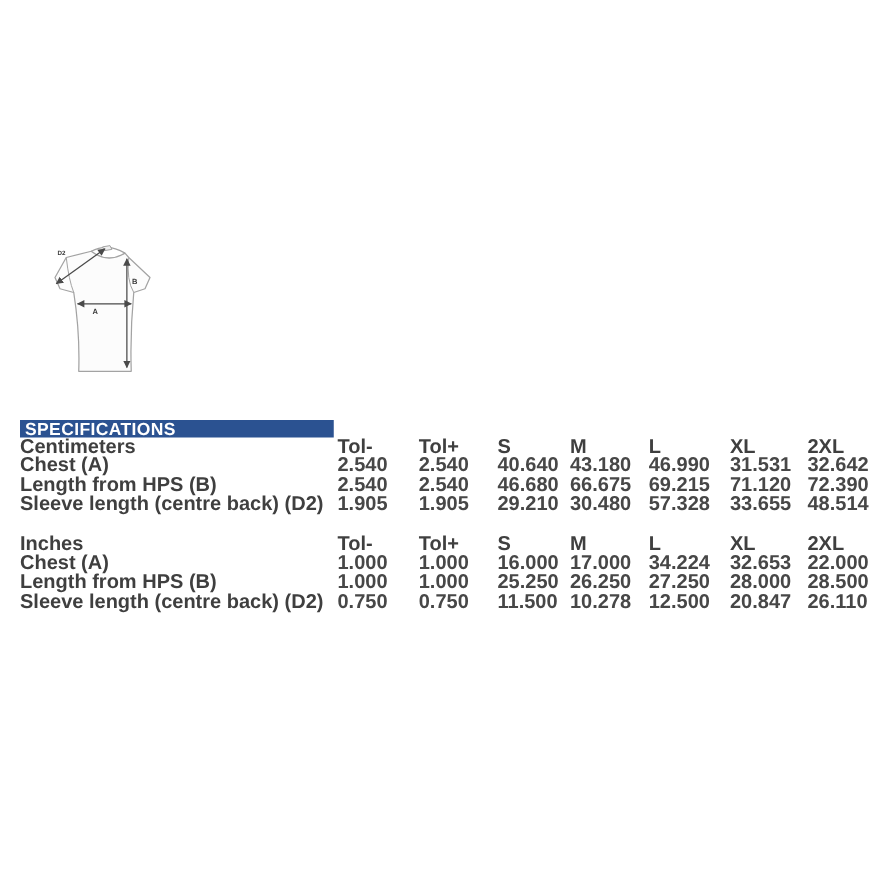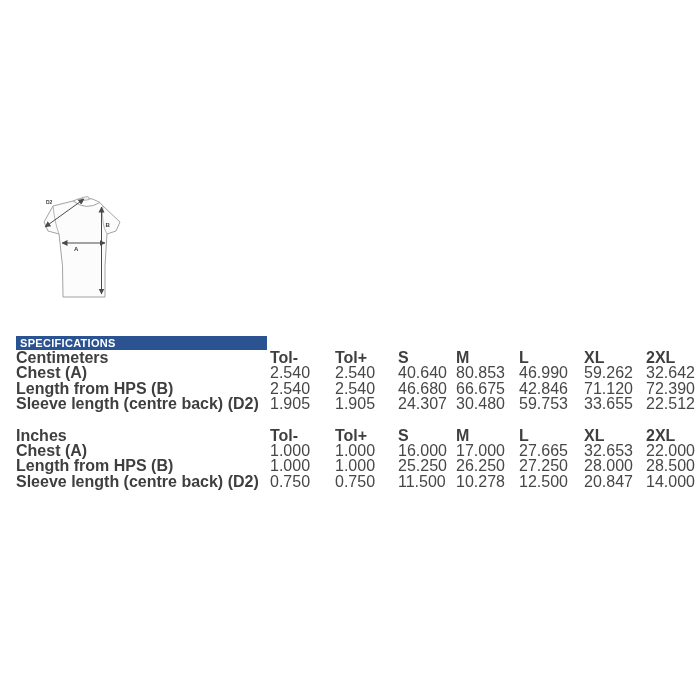--- a/index.html
+++ b/index.html
@@ -16,40 +16,40 @@
   
   .tee-svg { position: absolute; left: 22px; top: 186px; width: 110px; height: 125px; }
 
   
   .spec-bar {
     position: absolute;
     left: 16px; top: 336px;
     width: 247px; height: 14px;
     background: #2b5291;
     color: #ffffff;
-    font-size: 11px;
+    font-size: 14px;
     font-weight: bold;
     line-height: 14px;
     padding-left: 4px;
     letter-spacing: 0.3px;
   }
 
   
   .tables { position: absolute; left: 16px; top: 350px; width: 678px; }
   .spec-table {
     display: grid;
     grid-template-columns: 254px 65px 63px 58px 63px 65px 62px 48px;
     font-size: 16px;
     line-height: 15.4px;
     white-space: nowrap;
   }
   .spec-table-gap { margin-top: 16px; }
   .cell { overflow: visible; }
   .cell-unit, .cell-colhead, .cell-rowlabel { font-weight: bold; }
-  .cell-value { font-weight: normal; color: #474747; }
+  .cell-value { font-weight: bold; color: #474747; }
 </style>
 </head>
 <body>
 
 <div class="sheet">
 
   <svg class="tee-svg" viewBox="0 0 110 125">
     <defs>
       <marker id="ah" markerWidth="7" markerHeight="7" refX="5.5" refY="3" orient="auto" markerUnits="userSpaceOnUse">
         <path d="M0,0 L6,3 L0,6 Z" fill="#4a4a4a"></path>
@@ -96,70 +96,70 @@
         <div class="cell cell-colhead">Tol+</div>
         <div class="cell cell-colhead">S</div>
         <div class="cell cell-colhead">M</div>
         <div class="cell cell-colhead">L</div>
         <div class="cell cell-colhead">XL</div>
         <div class="cell cell-colhead">2XL</div>
         <div class="cell cell-rowlabel">Chest (A)</div>
         <div class="cell cell-value">2.540</div>
         <div class="cell cell-value">2.540</div>
         <div class="cell cell-value">40.640</div>
-        <div class="cell cell-value">80.853</div>
+        <div class="cell cell-value">43.180</div>
         <div class="cell cell-value">46.990</div>
-        <div class="cell cell-value">59.262</div>
+        <div class="cell cell-value">31.531</div>
         <div class="cell cell-value">32.642</div>
         <div class="cell cell-rowlabel">Length from HPS (B)</div>
         <div class="cell cell-value">2.540</div>
         <div class="cell cell-value">2.540</div>
         <div class="cell cell-value">46.680</div>
         <div class="cell cell-value">66.675</div>
-        <div class="cell cell-value">42.846</div>
+        <div class="cell cell-value">69.215</div>
         <div class="cell cell-value">71.120</div>
         <div class="cell cell-value">72.390</div>
         <div class="cell cell-rowlabel">Sleeve length (centre back) (D2)</div>
         <div class="cell cell-value">1.905</div>
         <div class="cell cell-value">1.905</div>
-        <div class="cell cell-value">24.307</div>
+        <div class="cell cell-value">29.210</div>
         <div class="cell cell-value">30.480</div>
-        <div class="cell cell-value">59.753</div>
+        <div class="cell cell-value">57.328</div>
         <div class="cell cell-value">33.655</div>
-        <div class="cell cell-value">22.512</div>
+        <div class="cell cell-value">48.514</div>
       </div>
     <div class="spec-table spec-table-gap">
         <div class="cell cell-unit">Inches</div>
         <div class="cell cell-colhead">Tol-</div>
         <div class="cell cell-colhead">Tol+</div>
         <div class="cell cell-colhead">S</div>
         <div class="cell cell-colhead">M</div>
         <div class="cell cell-colhead">L</div>
         <div class="cell cell-colhead">XL</div>
         <div class="cell cell-colhead">2XL</div>
         <div class="cell cell-rowlabel">Chest (A)</div>
         <div class="cell cell-value">1.000</div>
         <div class="cell cell-value">1.000</div>
         <div class="cell cell-value">16.000</div>
         <div class="cell cell-value">17.000</div>
-        <div class="cell cell-value">27.665</div>
+        <div class="cell cell-value">34.224</div>
         <div class="cell cell-value">32.653</div>
         <div class="cell cell-value">22.000</div>
         <div class="cell cell-rowlabel">Length from HPS (B)</div>
         <div class="cell cell-value">1.000</div>
         <div class="cell cell-value">1.000</div>
         <div class="cell cell-value">25.250</div>
         <div class="cell cell-value">26.250</div>
         <div class="cell cell-value">27.250</div>
         <div class="cell cell-value">28.000</div>
         <div class="cell cell-value">28.500</div>
         <div class="cell cell-rowlabel">Sleeve length (centre back) (D2)</div>
         <div class="cell cell-value">0.750</div>
         <div class="cell cell-value">0.750</div>
         <div class="cell cell-value">11.500</div>
         <div class="cell cell-value">10.278</div>
         <div class="cell cell-value">12.500</div>
         <div class="cell cell-value">20.847</div>
-        <div class="cell cell-value">14.000</div>
+        <div class="cell cell-value">26.110</div>
       </div>
   </div>
 
 </div>
 
 </body></html>

